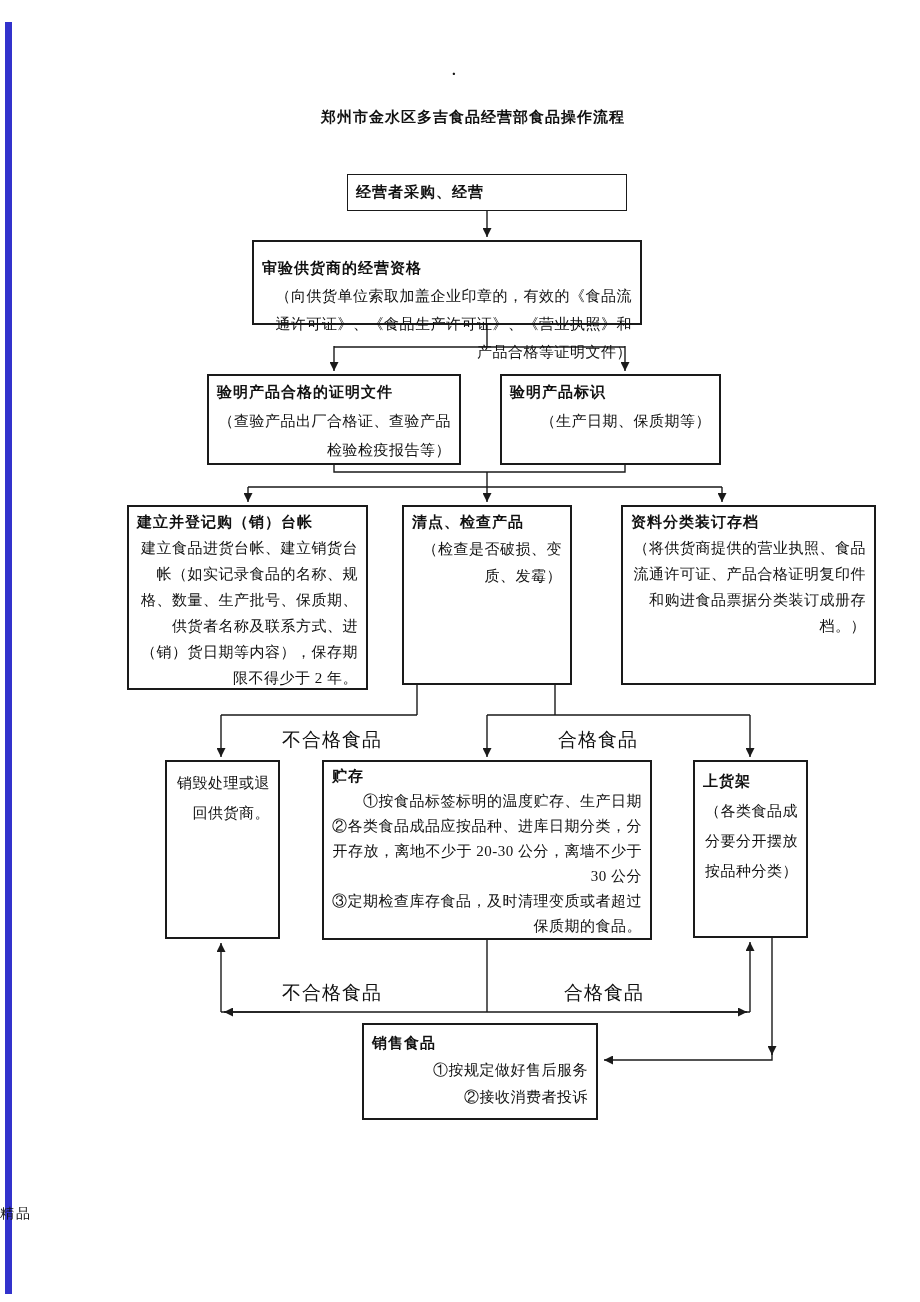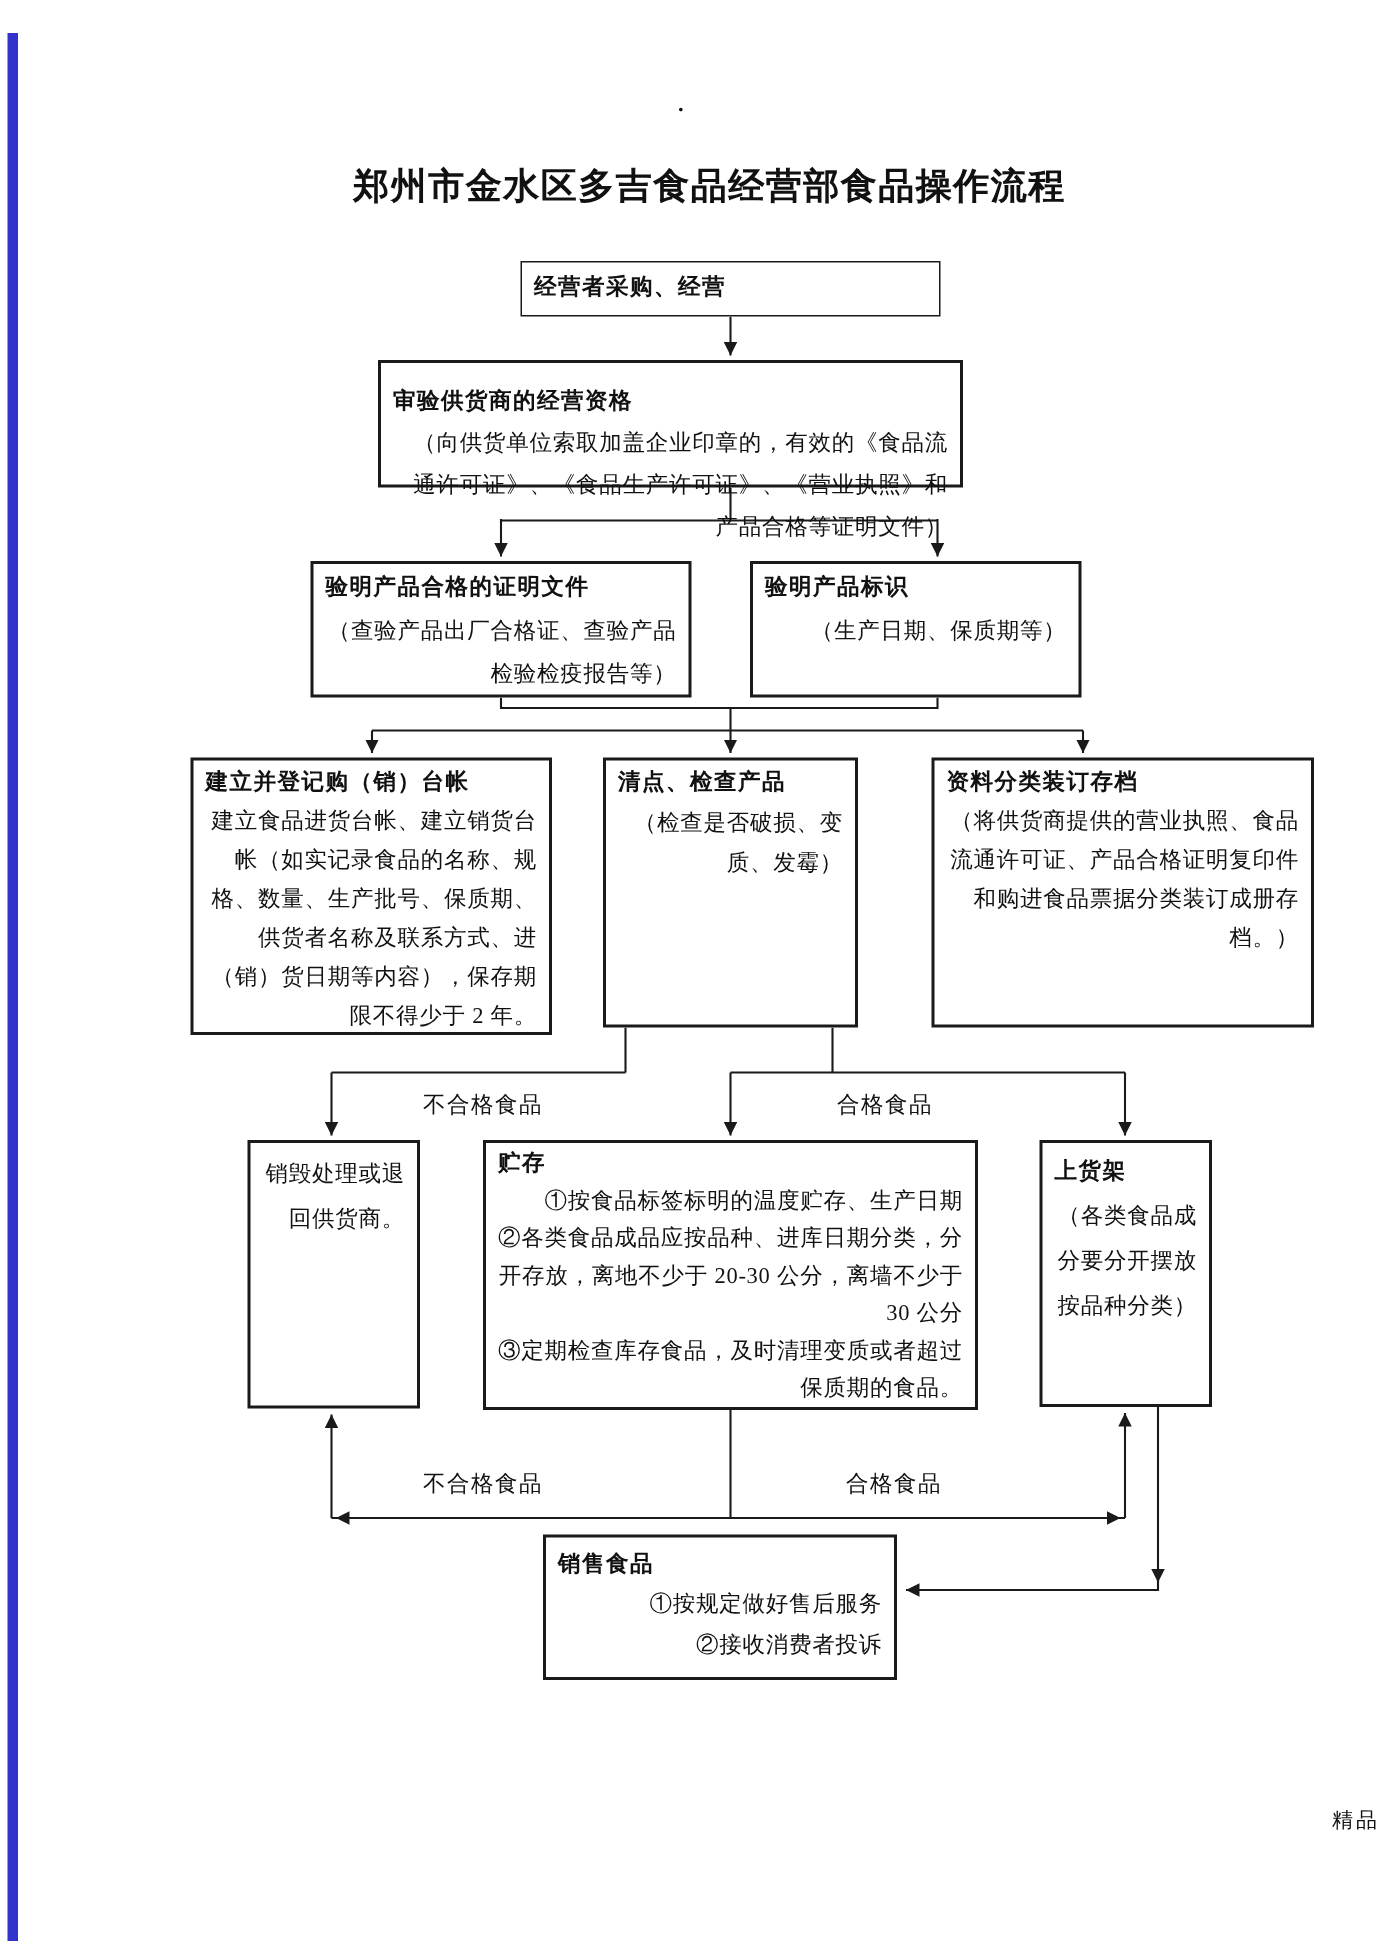--- a/index.html
+++ b/index.html
@@ -2,44 +2,44 @@
 <html><head>
 <meta charset="utf-8">
 <style>
   html,body{margin:0;padding:0;background:#fff;}
   #page{
     position:relative;width:920px;height:1302px;background:#ffffff;overflow:hidden;
     font-family:"Liberation Serif","DejaVu Serif",serif;color:#111;
   }
   #edge-bar{position:absolute;left:5px;top:22px;width:7px;height:1272px;background:#3232cc;}
   #doc-title{position:absolute;left:26px;top:108px;width:894px;text-align:center;
-    font-size:24px;font-weight:bold;letter-spacing:1px;}
+    font-size:15px;font-weight:bold;letter-spacing:1px;}
   #stray-dot{position:absolute;left:452px;top:62px;font-size:15px;font-weight:bold;}
   svg.wires{position:absolute;left:0;top:0;width:920px;height:1302px;}
   .box{position:absolute;border:2px solid #1a1a1a;background:#fff;box-sizing:border-box;
     font-size:15px;letter-spacing:0.5px;line-height:27px;padding:2px 8px;}
   .box .bt{font-weight:bold;text-align:left;letter-spacing:1px;}
   .box .bb{text-align:right;}
   #b1{left:347px;top:174px;width:280px;height:37px;border-width:1px;line-height:31px;}
   #b2{left:252px;top:240px;width:390px;height:85px;line-height:28px;padding:12px 8px;}
   #b3a{left:207px;top:374px;width:254px;height:91px;line-height:29px;}
   #b3b{left:500px;top:374px;width:221px;height:91px;line-height:29px;}
   #b4a{left:127px;top:505px;width:241px;height:185px;line-height:26px;}
   #b4b{left:402px;top:505px;width:170px;height:180px;line-height:27px;}
   #b4c{left:597px;top:505px;width:255px;height:180px;line-height:26px;margin-left:24px;}
   #b5a{left:165px;top:760px;width:115px;height:179px;line-height:30px;padding-top:6px;}
   #b5b{left:322px;top:760px;width:330px;height:180px;line-height:25px;}
   #b5c{left:693px;top:760px;width:115px;height:178px;line-height:30px;padding-top:4px;}
   #b6{left:362px;top:1023px;width:236px;height:97px;line-height:27px;padding-top:5px;}
-  .flabel{position:absolute;font-size:15px;letter-spacing:1px;}
+  .flabel{position:absolute;font-size:19px;letter-spacing:1px;}
   #lab-unq-1{left:282px;top:727px;}
   #lab-q-1{left:558px;top:727px;}
   #lab-unq-2{left:282px;top:980px;}
   #lab-q-2{left:564px;top:980px;}
-  #footer{position:absolute;left:0;top:1205px;width:920px;text-align:right;
+  #footer{position:absolute;left:0;top:1205px;width:920px;text-align:left;
     font-size:14px;letter-spacing:2px;}
 </style>
 </head>
 <body>
 
 <div id="page">
 
   <div id="edge-bar"></div>
 
   <div id="stray-dot">.</div>

